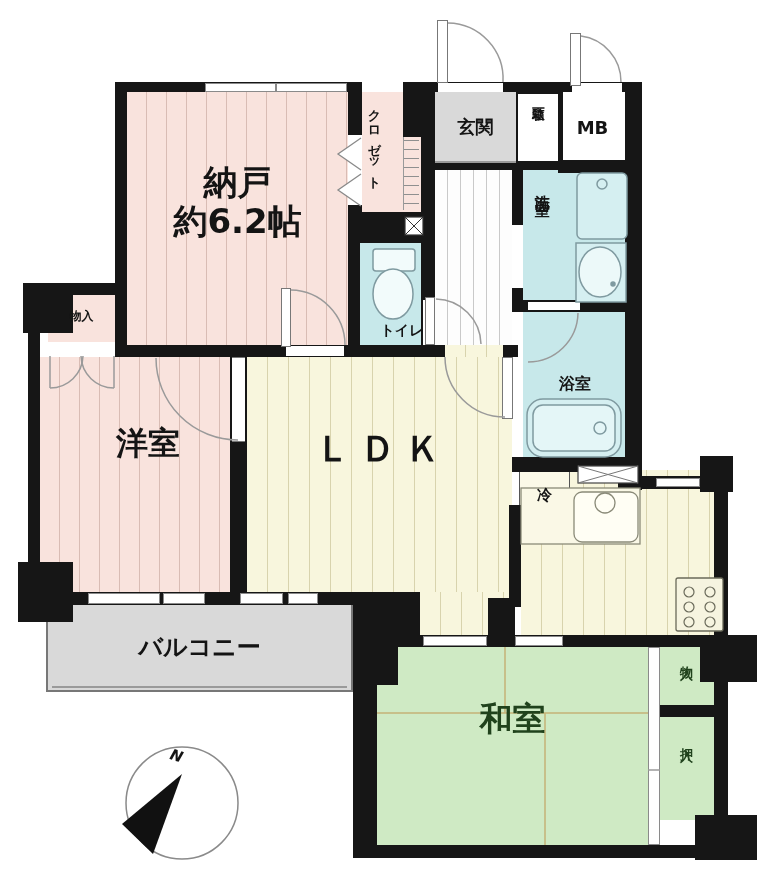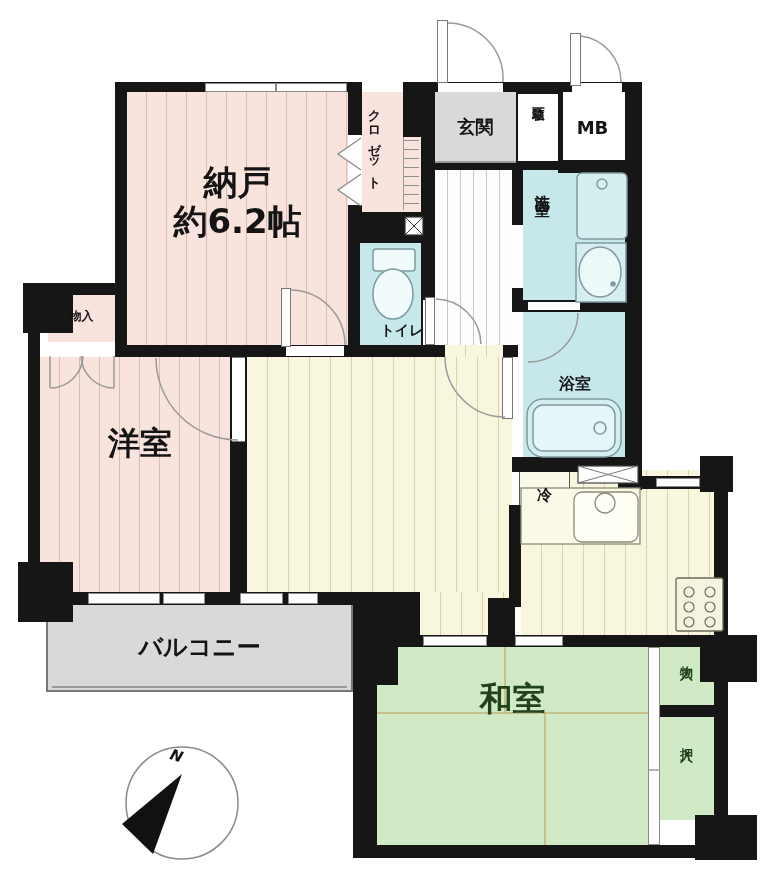--- a/index.html
+++ b/index.html
@@ -213,28 +213,29 @@
     <div>納戸</div>
     <div>約6.2帖</div>
   </div>
   <div class="lbl vtxt" style="left:366px;top:100px;font-size:13px;letter-spacing:2px;">クロゼット</div>
   <div class="lbl" style="left:435px;top:117px;width:81px;font-size:18px;">玄関</div>
   <div class="lbl vtxt" style="left:531px;top:98px;font-size:12.5px;">下駄箱</div>
   <div class="lbl" style="left:563px;top:118px;width:59px;font-size:18px;">MB</div>
   <div class="lbl vtxt" style="left:533px;top:183px;font-size:15px;letter-spacing:3px;">洗面室</div>
   <div class="lbl" style="left:360px;top:322px;width:84px;font-size:14px;">トイレ</div>
   <div class="lbl" style="left:540px;top:375px;width:70px;font-size:16px;">浴室</div>
-  <div class="lbl" style="left:40px;top:425px;width:200px;font-size:32px;">
+  <div class="lbl" style="left:40px;top:425px;width:200px;font-size:32px;padding-left:8px;">
     <div>洋室</div>
   </div>
   <div class="lbl" style="left:48px;top:310px;width:67px;font-size:12px;">物入</div>
   <div class="lbl" style="left:247px;top:428px;width:262px;font-size:36px;">
+    <div class="spaced">ＬＤＫ</div>
   </div>
   <div class="lbl" style="left:520px;top:487px;width:49px;font-size:15px;">冷</div>
   <div class="lbl" style="left:46px;top:634px;width:307px;font-size:24px;">バルコニー</div>
-  <div class="lbl greentxt" style="left:377px;top:680px;width:271px;font-size:33px;">
+  <div class="lbl greentxt" style="left:377px;top:700px;width:271px;font-size:33px;">
     <div>和室</div>
   </div>
   <div class="lbl vtxt greentxt" style="left:678px;top:656px;font-size:13px;">物入</div>
   <div class="lbl vtxt greentxt" style="left:678px;top:738px;font-size:13px;">押入</div>
   <div class="lbl" style="left:170px;top:748px;font-size:15px;font-style:italic;transform:rotate(18deg);">N</div>
 
 </div>
 
 </body></html>

